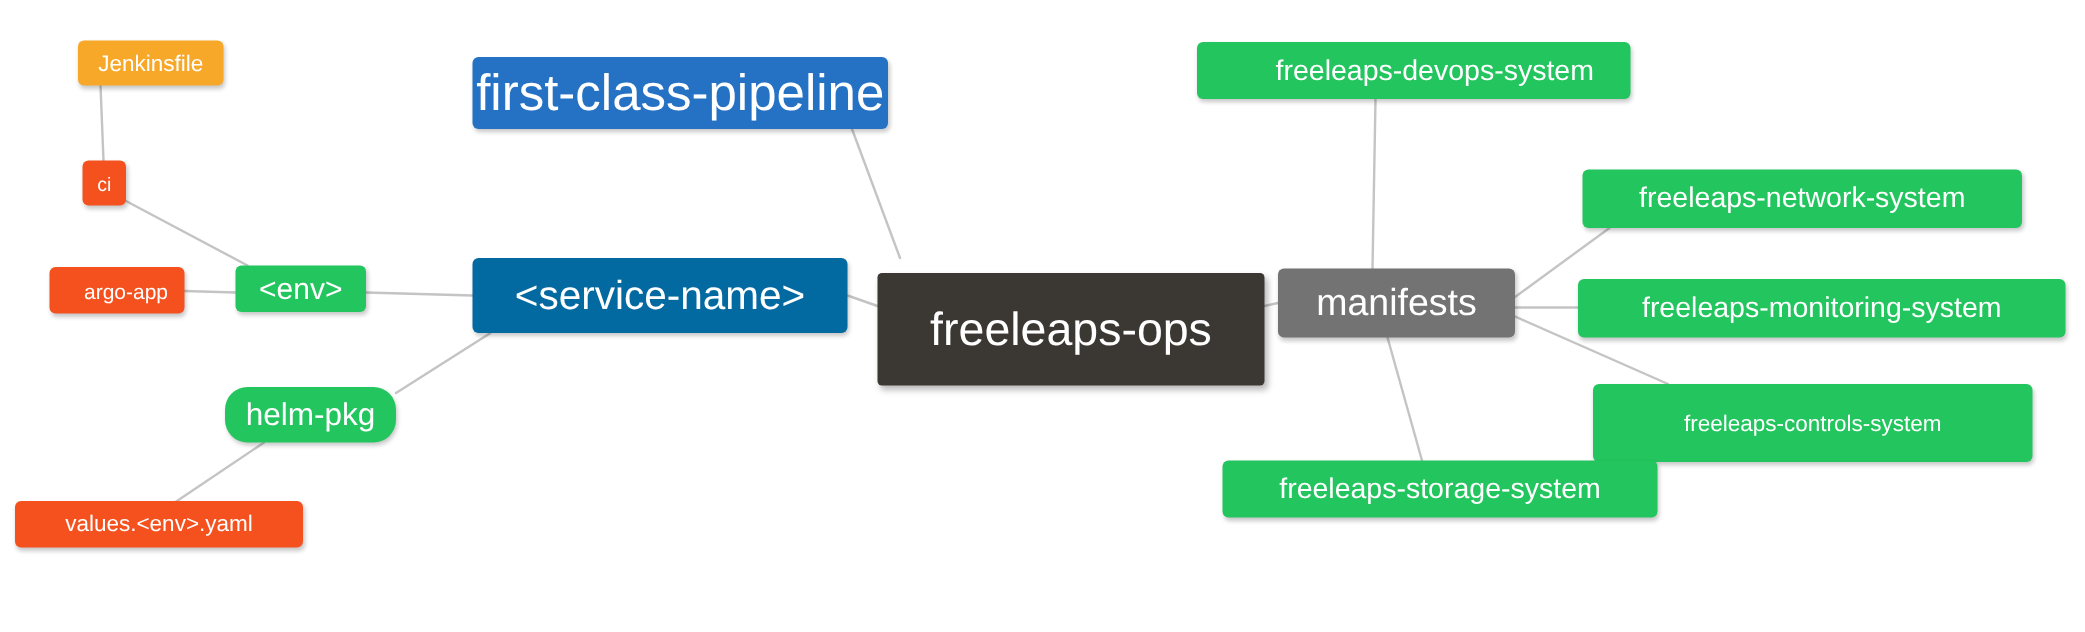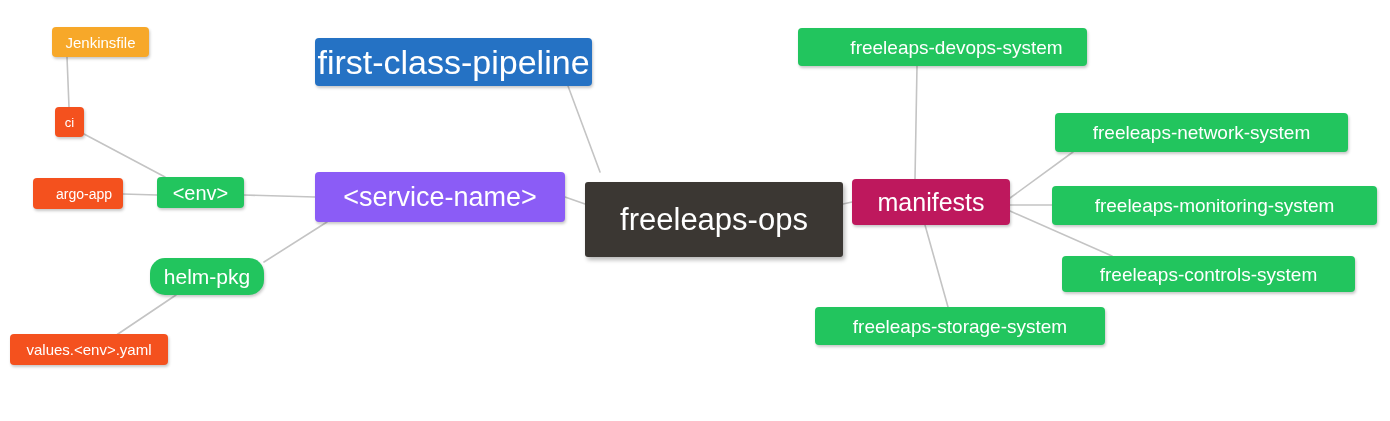--- a/index.html
+++ b/index.html
@@ -73,47 +73,47 @@
       </div>
       <div class="node" style="left: 55px; top: 107px; width: 29px; height: 30px; background: rgb(244, 81, 30); font-size: 13px; justify-content: center;">
         <span>ci</span>
       </div>
       <div class="node" style="left: 33px; top: 178px; width: 90px; height: 31px; background: rgb(244, 81, 30); font-size: 14px; padding-left: 22px;">
         <span>argo-app</span>
       </div>
       <div class="node" style="left: 157px; top: 177px; width: 87px; height: 31px; background: rgb(34, 197, 94); font-size: 20px;">
         <span>&lt;env&gt;</span>
       </div>
-      <div class="node" style="left: 315px; top: 172px; width: 250px; height: 50px; background: #8b5cf6; font-size: 27px;">
+      <div class="node" style="left: 315px; top: 172px; width: 250px; height: 50px; background: #0369a1; font-size: 27px;">
         <span>&lt;service-name&gt;</span>
       </div>
       <div class="node" style="left: 315px; top: 38px; width: 277px; height: 48px; background: rgb(37, 114, 196); font-size: 34px;">
         <span>first-class-pipeline</span>
       </div>
       <div class="node" style="left: 150px; top: 258px; width: 114px; height: 37px; background: rgb(34, 197, 94); font-size: 21px; border-radius: 15px;">
         <span>helm-pkg</span>
       </div>
-      <div class="node" style="left: 10px; top: 334px; width: 158px; height: 31px; background: rgb(244, 81, 30); font-size: 15px;">
+      <div class="node" style="left: 10px; top: 334px; width: 192px; height: 31px; background: rgb(244, 81, 30); font-size: 15px;">
         <span>values.&lt;env&gt;.yaml</span>
       </div>
       <div class="node root" style="left: 585px; top: 172px; width: 258px; height: 75px; background: rgb(59, 55, 51); font-size: 31px; margin-top: 10px;">
         <span>freeleaps-ops</span>
       </div>
-      <div class="node" style="left: 852px; top: 179px; width: 158px; height: 46px; background: #be185d; font-size: 25px;">
+      <div class="node" style="left: 852px; top: 179px; width: 158px; height: 46px; background: #737373; font-size: 25px;">
         <span>manifests</span>
       </div>
       <div class="node" style="left: 798px; top: 28px; width: 289px; height: 38px; background: rgb(34, 197, 94); font-size: 19px; padding-left: 38px;">
         <span>freeleaps-devops-system</span>
       </div>
       <div class="node" style="left: 1055px; top: 113px; width: 293px; height: 39px; background: rgb(34, 197, 94); font-size: 19px;">
         <span>freeleaps-network-system</span>
       </div>
       <div class="node" style="left: 1052px; top: 186px; width: 325px; height: 39px; background: rgb(34, 197, 94); font-size: 19px; justify-content: center;">
         <span>freeleaps-monitoring-system</span>
       </div>
-      <div class="node" style="left: 1062px; top: 256px; width: 293px; height: 36px; background: rgb(34, 197, 94); font-size: 19px;">
+      <div class="node" style="left: 1062px; top: 256px; width: 293px; height: 52px; background: rgb(34, 197, 94); font-size: 15px;">
         <span>freeleaps-controls-system</span>
       </div>
       <div class="node" style="left: 815px; top: 307px; width: 290px; height: 38px; background: rgb(34, 197, 94); font-size: 19px; align-items: center;">
         <span>freeleaps-storage-system</span>
       </div>
     </div>
 </div>
 
 </body></html>

